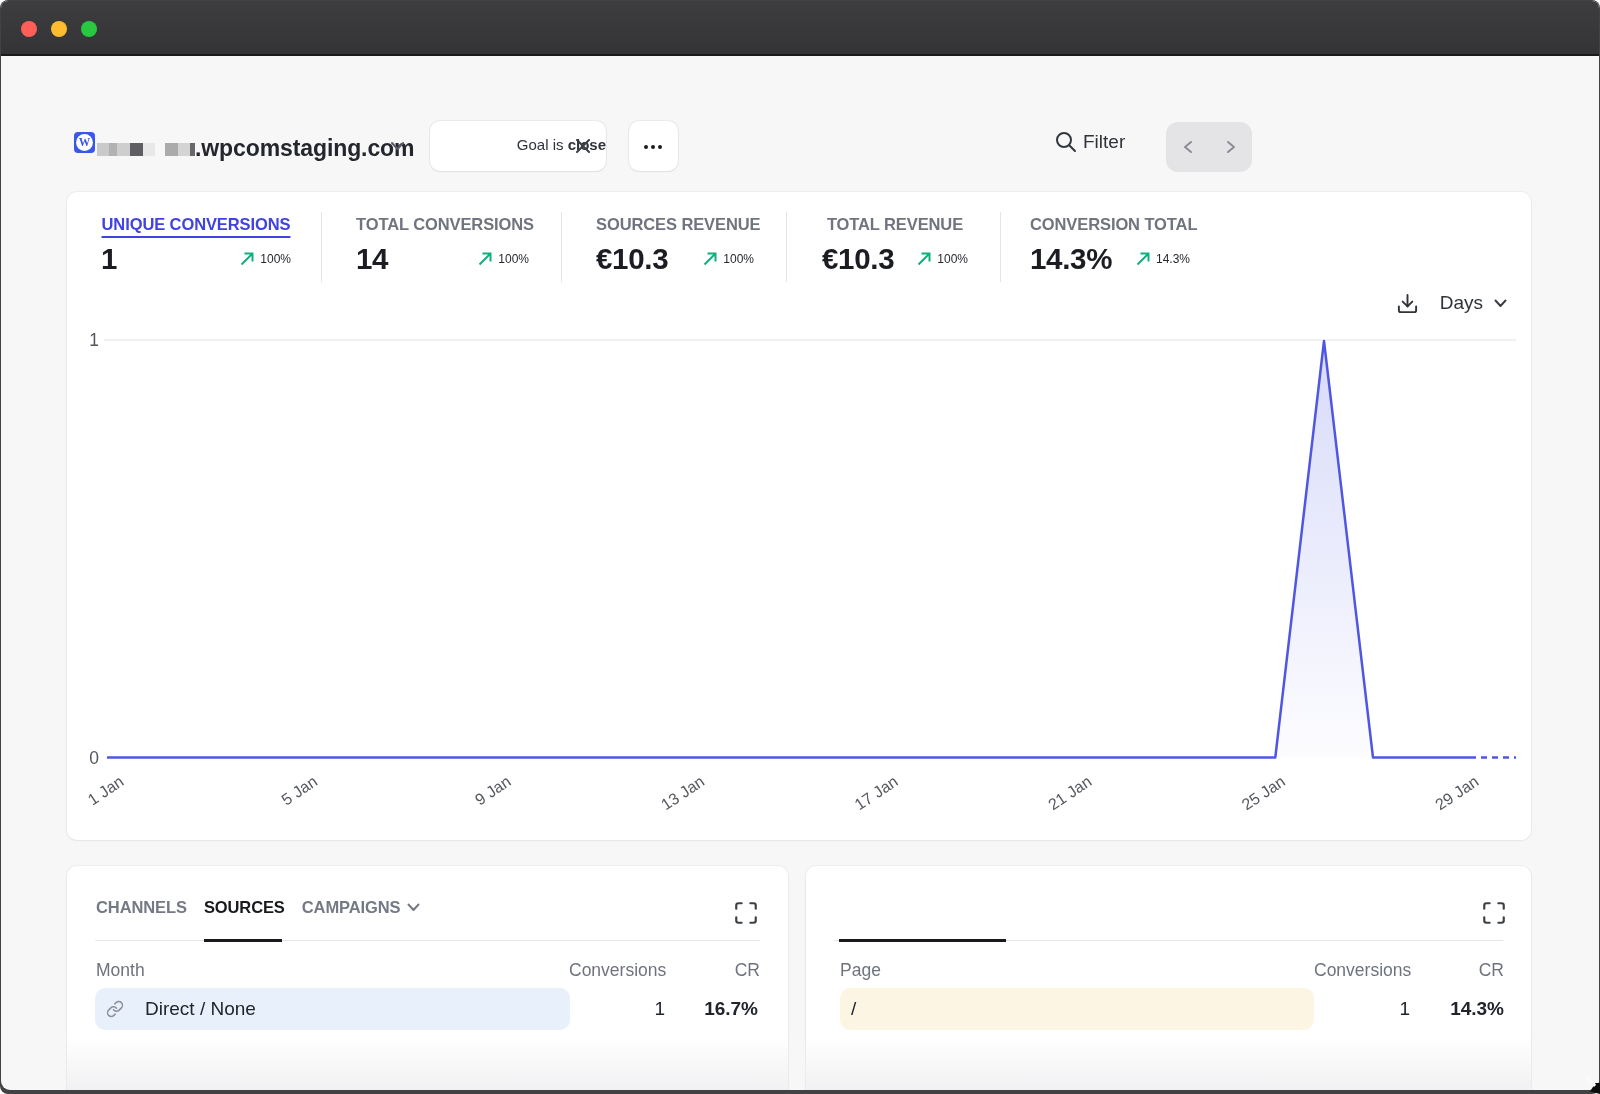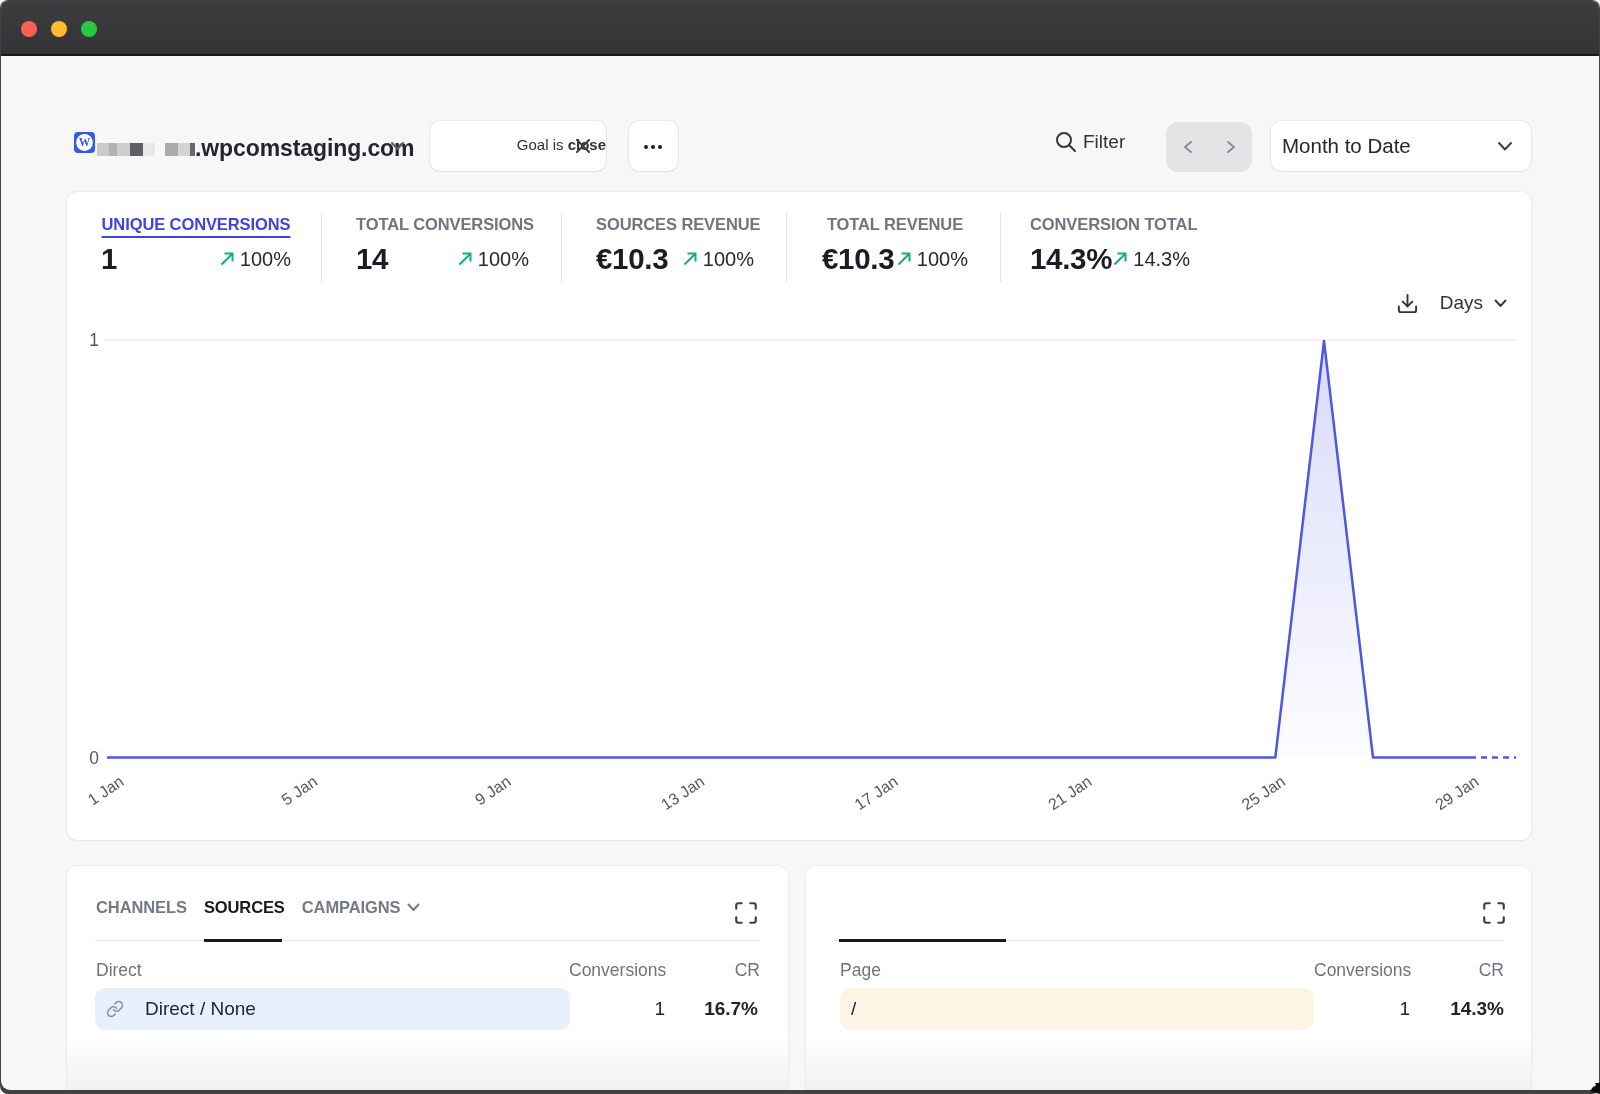--- a/index.html
+++ b/index.html
@@ -30,21 +30,21 @@
 .maincard { left:66px; top:191px; width:1464px; height:648px; }
 .botcard1 { left:66px; top:865px; width:721px; height:300px; background:linear-gradient(180deg,#fff 170px,#f1f1f3 224px); }
 .botcard2 { left:805px; top:865px; width:725px; height:300px; background:linear-gradient(180deg,#fff 170px,#f1f1f3 224px); }
 
 
 .stat { position:absolute; top:23px; }
 .stat .lbl { font-size:16.5px; font-weight:700; letter-spacing:-0.1px; color:#70747e; margin-bottom:8px; white-space:nowrap;text-align:center; }
 .stat.active .lbl { color:#4042e2; text-decoration:underline; text-underline-offset:6px; text-decoration-thickness:2px; }
 .stat .vrow { display:flex; justify-content:space-between; align-items:center; }
 .stat .val { font-size:29.5px; font-weight:700; color:#1b1d22; letter-spacing:-0.3px; }
-.stat .chg { display:flex; align-items:center; gap:6px; font-size:20px; color:#26292f; }
+.stat .chg { display:flex; align-items:center; gap:6px; font-size:12px; color:#26292f; }
 .sep { position:absolute; top:20px; width:1px; height:70px; background:#e5e5e9; }
 
 .daysrow { position:absolute; right:24px; top:99px; height:24px; display:flex; align-items:center; color:#2f333a; font-size:19px; }
 
 
 .tabs { position:absolute; top:32px; display:flex; gap:17px; font-size:16.5px; font-weight:700; letter-spacing:-0.1px; color:#747984; }
 .tabs .on { color:#17191d; }
 .cdiv { position:absolute; left:28px; right:28px; top:74px; height:1px; background:#e6e6e9; }
 .underl { position:absolute; top:73px; height:3px; background:#17191d; }
 .thead { position:absolute; top:94px; font-size:17.5px; color:#6e737e; }
@@ -100,25 +100,20 @@
           <path d="M15.2 15.2 L21 21" stroke="#32363d" stroke-width="2" stroke-linecap="round"></path>
         </svg>
       <span style="position:absolute;left:29px;top:3px;">Filter</span>
     </div>
     <div class="pager">
       <svg class="abs" style="left:16px;top:18px;" width="12" height="14" viewBox="0 0 12 14">
           <path d="M9 2 L3 7 L9 12" fill="none" stroke="#8c8c96" stroke-width="2" stroke-linecap="round" stroke-linejoin="round"></path>
         </svg>
       <svg class="abs" style="left:59px;top:18px;" width="12" height="14" viewBox="0 0 12 14">
           <path d="M3 2 L9 7 L3 12" fill="none" stroke="#8c8c96" stroke-width="2" stroke-linecap="round" stroke-linejoin="round"></path>
-        </svg>
-    </div>
-    <div class="chip monthbox">Month to Date
-      <svg class="abs" style="right:18px;top:20px;" width="16" height="11" viewBox="0 0 16 11">
-          <path d="M2 2 L8 8.5 L14 2" fill="none" stroke="#3a3f46" stroke-width="2" stroke-linecap="round" stroke-linejoin="round"></path>
         </svg>
     </div>
   </div>
 
   <div class="card maincard">
     <div class="stat active" style="left:34px; width:190px;">
       <div class="lbl">UNIQUE CONVERSIONS</div>
       <div class="vrow">
           <span class="val">1</span>
           <span class="chg"><svg width="14" height="14" viewBox="0 0 14 14">
@@ -214,21 +209,21 @@
           </svg></span>
       </div>
     <div class="cdiv"></div>
     <div class="underl" style="left:137px; width:78px;"></div>
     <svg class="abs" style="right:29px; top:34px;" width="26" height="26" viewBox="0 0 24 24" fill="none" stroke="#3c4047" stroke-width="2" stroke-linecap="round">
         <path d="M3 8V5a2 2 0 0 1 2-2h3"></path>
         <path d="M16 3h3a2 2 0 0 1 2 2v3"></path>
         <path d="M21 16v3a2 2 0 0 1-2 2h-3"></path>
         <path d="M8 21H5a2 2 0 0 1-2-2v-3"></path>
       </svg>
-    <div class="thead" style="left:29px;">Direct</div>
+    <div class="thead" style="left:29px;">Month</div>
     <div class="thead" style="left:502px; width:96px; text-align:right;">Conversions</div>
     <div class="thead" style="left:653px; width:40px; text-align:right;">CR</div>
     <div class="rowbg" style="left:28px; width:475px; background:#e8f0fc;"></div>
     <svg class="abs" style="left:39px; top:134px;" width="18" height="18" viewBox="0 0 24 24" fill="none" stroke="#8b919c" stroke-width="2" stroke-linecap="round" stroke-linejoin="round">
         <path d="M10 13a5 5 0 0 0 7.54.54l3-3a5 5 0 0 0-7.07-7.07l-1.72 1.71"></path>
         <path d="M14 11a5 5 0 0 0-7.54-.54l-3 3a5 5 0 0 0 7.07 7.07l1.71-1.71"></path>
       </svg>
     <div style="position:absolute; left:78px; top:132px; font-size:19px; color:#22262c;">Direct / None</div>
     <div class="cellv" style="left:502px; width:96px; top:132px;">1</div>
     <div class="cellv" style="left:621px; width:70px; top:132px; font-weight:700;">16.7%</div>

